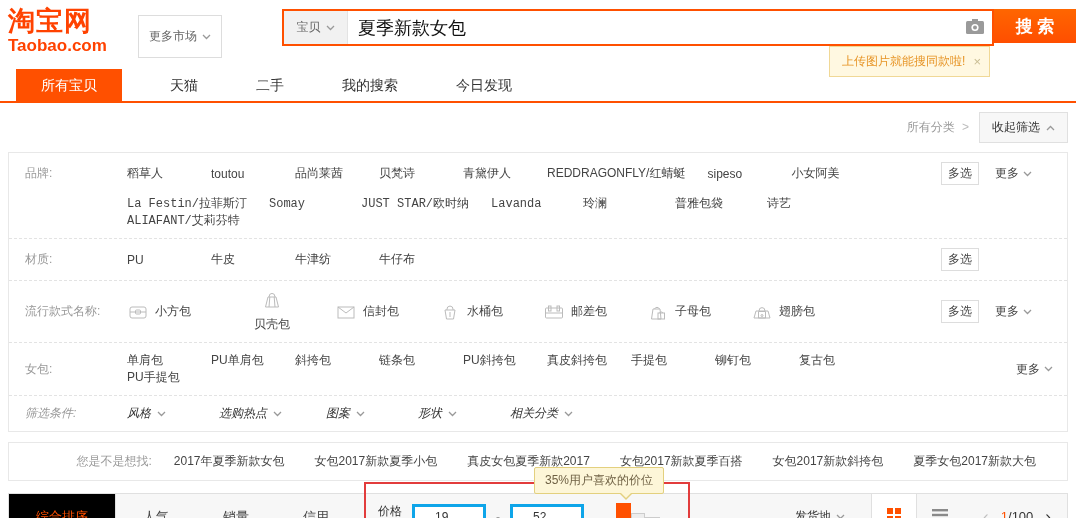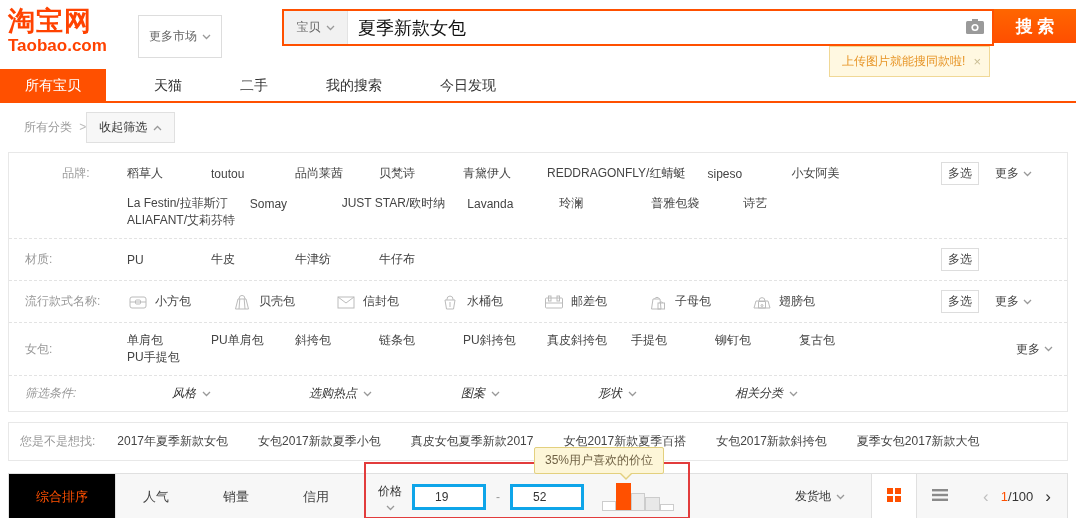--- a/index.html
+++ b/index.html
@@ -15,47 +15,47 @@
   .search-wrap { margin-left:60px; flex:1; display:flex; position:relative; margin-top:2px; margin-right:0; }
   .search-box { display:flex; align-items:stretch; border:2px solid #FF5000; background:#fff; flex:1; height:37px; }
   .search-cat { background:#f1f1f1; width:64px; display:flex; align-items:center; justify-content:center; gap:5px; color:#666; border-right:1px solid #e3e3e3; cursor:pointer; }
   .search-input { flex:1; border:none; outline:none; font-size:18px; padding:0 10px; color:#111; font-family:inherit; }
   .camera-btn { width:34px; display:flex; align-items:center; justify-content:center; cursor:pointer; background:#fff; border:none; }
   .search-btn { width:82px; height:34px; background:linear-gradient(#FF6600,#FF4E00); color:#fff; font-size:17px; font-weight:bold; border:none; cursor:pointer; font-family:inherit; }
   .upload-tip { position:absolute; top:37px; right:86px; background:#FFF8E1; border:1px solid #F0D896; color:#E79527; padding:6px 8px 6px 12px; display:flex; align-items:center; gap:8px; z-index:6; }
   .upload-tip .close { color:#c9bd93; font-size:13px; cursor:pointer; }
 
   
-  .nav { display:flex; margin-top:11px; border-bottom:2px solid #FF5000; padding-left:0; }
+  .nav { display:flex; margin-top:11px; border-bottom:2px solid #FF5000; padding-left:16px; }
   .nav-tab { height:32px; line-height:32px; padding:0 22px; font-size:14px; color:#333; cursor:pointer; margin-right:14px; }
   .nav-tab.active { background:#FF5000; color:#fff; padding:0 25px; margin-right:26px; }
 
   
-  .crumb-row { display:flex; justify-content:flex-start; align-items:center; padding:9px 8px 9px 24px; }
+  .crumb-row { display:flex; justify-content:flex-end; align-items:center; padding:9px 8px 9px 24px;gap:10px; }
   .breadcrumb { color:#999; cursor:pointer; }
   .collapse-btn { border:1px solid #e0e0e0; background:#f7f7f7; padding:6px 12px; color:#333; display:flex; align-items:center; gap:6px; cursor:pointer; }
 
   
   .panel { margin:0 8px; border:1px solid #e8e8e8; background:#fff; }
   .f-row { display:flex; align-items:center; padding:9px 14px 9px 16px; border-bottom:1px dashed #e3e3e3; }
-  .f-row.no-divider { border-bottom:none; padding-bottom:5px;text-align:center; }
-  .f-row.cont { padding-top:5px; }
+  .f-row.no-divider { border-bottom:none; padding-bottom:5px; }
+  .f-row.cont { padding-top:5px;font-family:Liberation Mono, monospace; }
   .f-row:last-child { border-bottom:none;font-style:italic; }
   .f-label { width:102px; color:#999; flex-shrink:0; }
   .f-items { flex:1; display:flex; flex-wrap:wrap; align-items:center; }
   .f-item { color:#444; margin-right:22px; min-width:62px; cursor:pointer; display:flex; align-items:center; gap:6px; }
   .f-item .bag-icon { display:inline-flex; }
-  .f-item.dd { min-width:48px; margin-right:44px; color:#333;margin-left:45px; }
+  .f-item.dd { min-width:48px; margin-right:44px; color:#333; }
   .f-right { width:112px; flex-shrink:0; display:flex; align-items:center; gap:16px; }
   .f-right.end { justify-content:flex-end; }
   .multi-btn { border:1px solid #ddd; background:#fff; padding:2px 6px; color:#444; cursor:pointer; }
   .more-link { color:#444; display:flex; align-items:center; gap:4px; cursor:pointer; }
 
   
-  .suggest { margin:10px 8px 3px; border:1px solid #e8e8e8; display:flex; align-items:center; padding:10px 11px; }
+  .suggest { margin:10px 8px 3px; border:1px solid #e8e8e8; display:flex; align-items:center; padding:10px 1px;justify-content:flex-end; }
   .suggest-label { color:#999; margin-right:22px; }
   .suggest-term { color:#444; margin-right:30px; cursor:pointer; }
 
   
   .sortbar { margin:12px 8px 0; border:1px solid #e0e0e0; background:#f7f7f7; height:47px; display:flex; align-items:center; position:relative; }
   .sort-tab { padding:0 27px; line-height:45px; color:#444; font-size:13px; cursor:pointer; }
   .sort-tab.active { background:#000000; color:#FF5000; border-right:1px solid #e0e0e0; }
   .price-group { display:flex; align-items:center; margin-left:22px; position:relative; gap:10px; }
   .price-label { color:#333; display:flex; align-items:center; gap:5px; cursor:pointer;flex-direction:column; }
   .price-input { width:74px; height:26px; border:3px solid #0ea5e9; padding:0 20px; font-size:12px; color:#333; background:#fff; font-family:inherit; }
@@ -222,21 +222,21 @@
             <span class="bag-icon">
               <svg width="22" height="20" viewBox="0 0 22 20" fill="none" stroke="#bbb" stroke-width="1">
                 <rect x="3" y="5" width="16" height="11" rx="2"></rect>
                 <path d="M3 10h16"></path>
                 <rect x="8.5" y="8" width="5" height="4" rx="1"></rect>
               </svg>
             </span>
             <span>小方包</span>
           </span>
 
-          <span class="f-item" style="min-width:82px;">
+          <span class="f-item" style="min-width:82px;flex-direction:column;">
             <span class="bag-icon">
               <svg width="22" height="20" viewBox="0 0 22 20" fill="none" stroke="#bbb" stroke-width="1">
                 <path d="M7 7L4.5 17h13L15 7z"></path>
                 <path d="M8 7a3 3.6 0 0 1 6 0"></path>
                 <path d="M8.8 7L8 17M13.2 7l.8 10"></path>
               </svg>
             </span>
             <span>贝壳包</span>
           </span>
 

